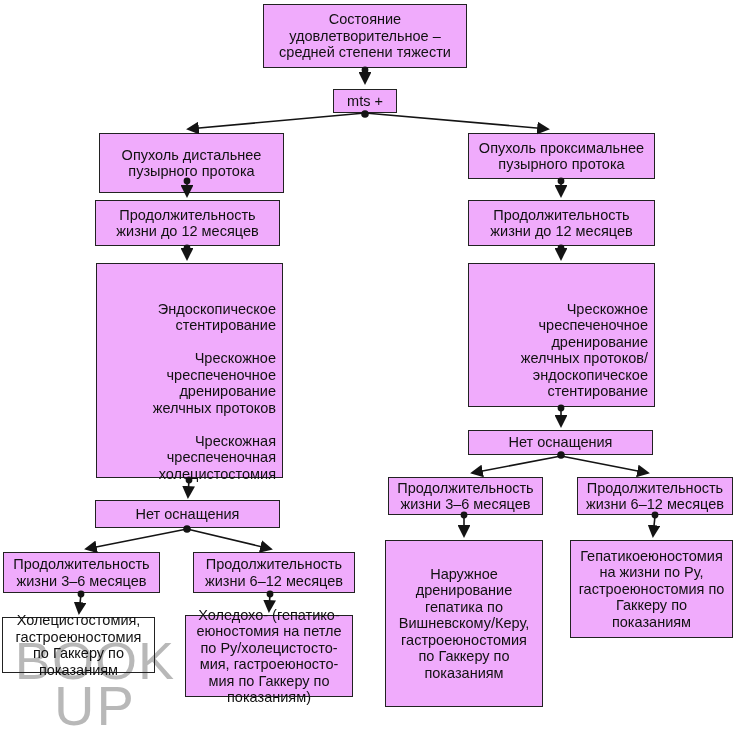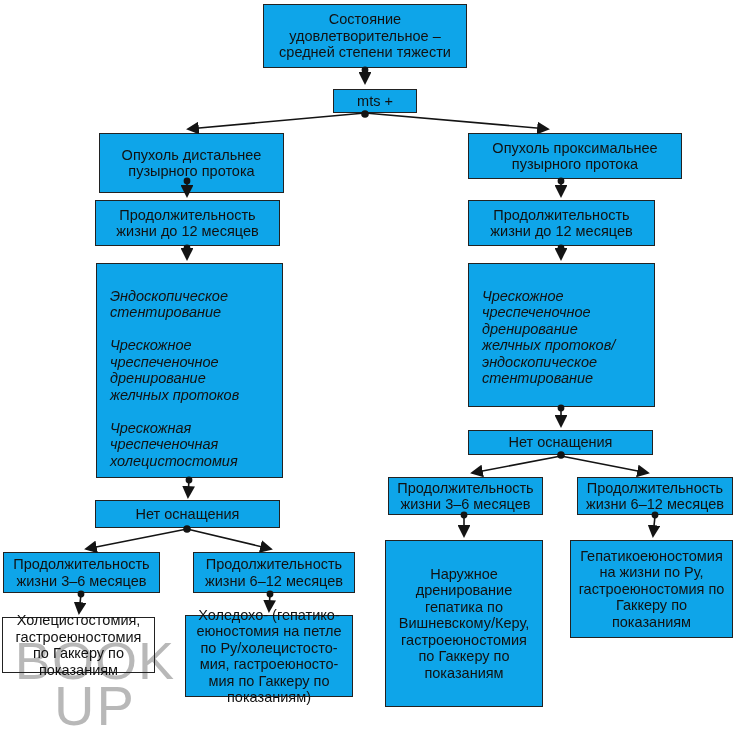--- a/index.html
+++ b/index.html
@@ -1,25 +1,25 @@
 <!DOCTYPE html>
 <html><head>
 <meta charset="utf-8">
 <style>
   html,body{margin:0;padding:0;background:#ffffff;}
   #stage{
     position:relative;width:736px;height:732px;background:#ffffff;overflow:hidden;
     font-family:"Liberation Sans", sans-serif;color:#111111;
   }
   .box{
-    position:absolute;box-sizing:border-box;border:1.6px solid #222222;background:#0ea5e9;
+    position:absolute;box-sizing:border-box;border:1.6px solid #222222;background:#f0abfc;
     font-size:14.5px;line-height:16.5px;white-space:pre-line;z-index:2;
   }
   .box.center{display:flex;align-items:center;justify-content:center;text-align:center;padding:2px 4px;}
-  .box.topleft{text-align:left;padding:7px 6px 4px 13px;font-style:italic;}
+  .box.topleft{text-align:right;padding:20px 6px 4px 13px;}
   .box.clear{background:transparent;}
   .box span{display:block;width:100%;}
   #arrows{position:absolute;left:0;top:0;z-index:3;pointer-events:none;}
   #watermark{
     position:absolute;left:10px;top:640px;width:170px;z-index:1;
     text-align:center;color:rgba(125,125,125,0.55);font-weight:normal;
     pointer-events:none;user-select:none;line-height:0.82;
   }
   #watermark .wm1{font-size:52px;letter-spacing:1px;transform:scaleX(1.04);}
   #watermark .wm2{font-size:56px;letter-spacing:2px;}
@@ -32,21 +32,21 @@
   <div id="watermark">
     <div class="wm1">BOOK</div>
     <div class="wm2">UP</div>
   </div>
 
   <div class="box center" style="left:263px;top:4px;width:204px;height:64px">
     <span>Состояние
 удовлетворительное –
 средней степени тяжести</span></div>
 
-  <div class="box center" style="left:333px;top:89px;width:84px;height:24px">
+  <div class="box center" style="left:333px;top:89px;width:64px;height:24px">
     <span>mts +</span></div>
 
   <div class="box center" style="left:99px;top:133px;width:185px;height:60px">
     <span>Опухоль дистальнее
 пузырного протока</span></div>
 
   <div class="box center" style="left:95px;top:200px;width:185px;height:46px">
     <span>Продолжительность
 жизни до 12 месяцев</span></div>
 
@@ -81,21 +81,21 @@
 показаниям</span></div>
 
   <div class="box center" style="left:185px;top:615px;width:168px;height:82px">
     <span>Холедохо- (гепатико-
 еюностомия на петле
 по Ру/холецистосто-
 мия, гастроеюносто-
 мия по Гаккеру по
 показаниям)</span></div>
 
-  <div class="box center" style="left:468px;top:133px;width:214px;height:46px">
+  <div class="box center" style="left:468px;top:133px;width:187px;height:46px">
     <span>Опухоль проксимальнее
 пузырного протока</span></div>
 
   <div class="box center" style="left:468px;top:200px;width:187px;height:46px">
     <span>Продолжительность
 жизни до 12 месяцев</span></div>
 
   <div class="box topleft" style="left:468px;top:263px;width:187px;height:144px">
     <span>Чрескожное
 чреспеченочное

